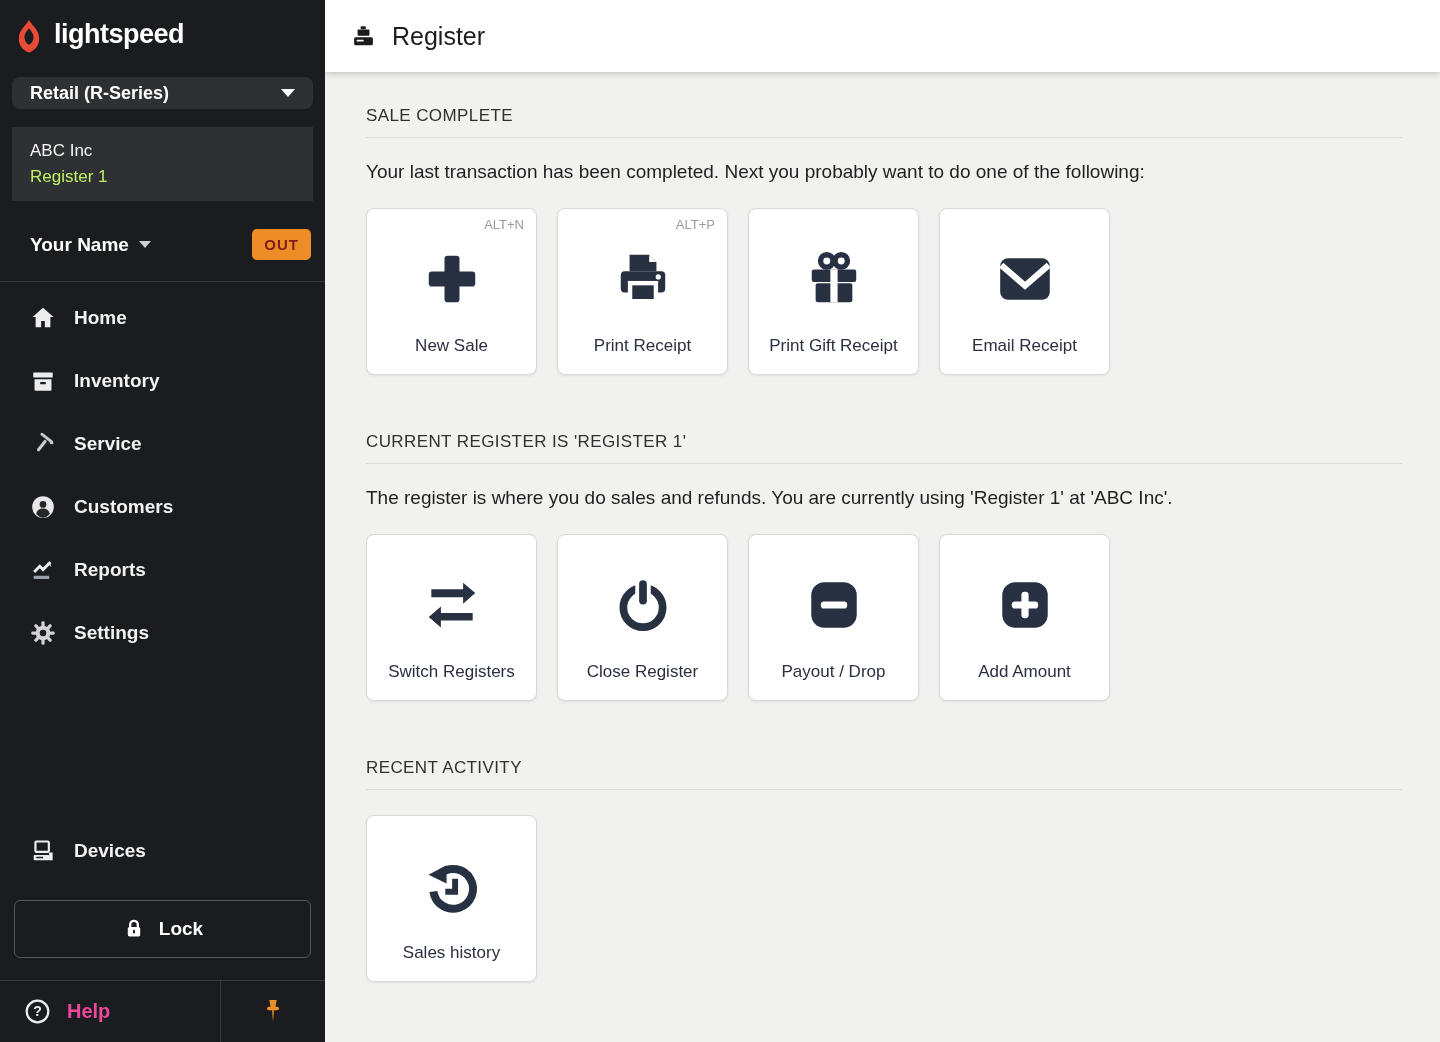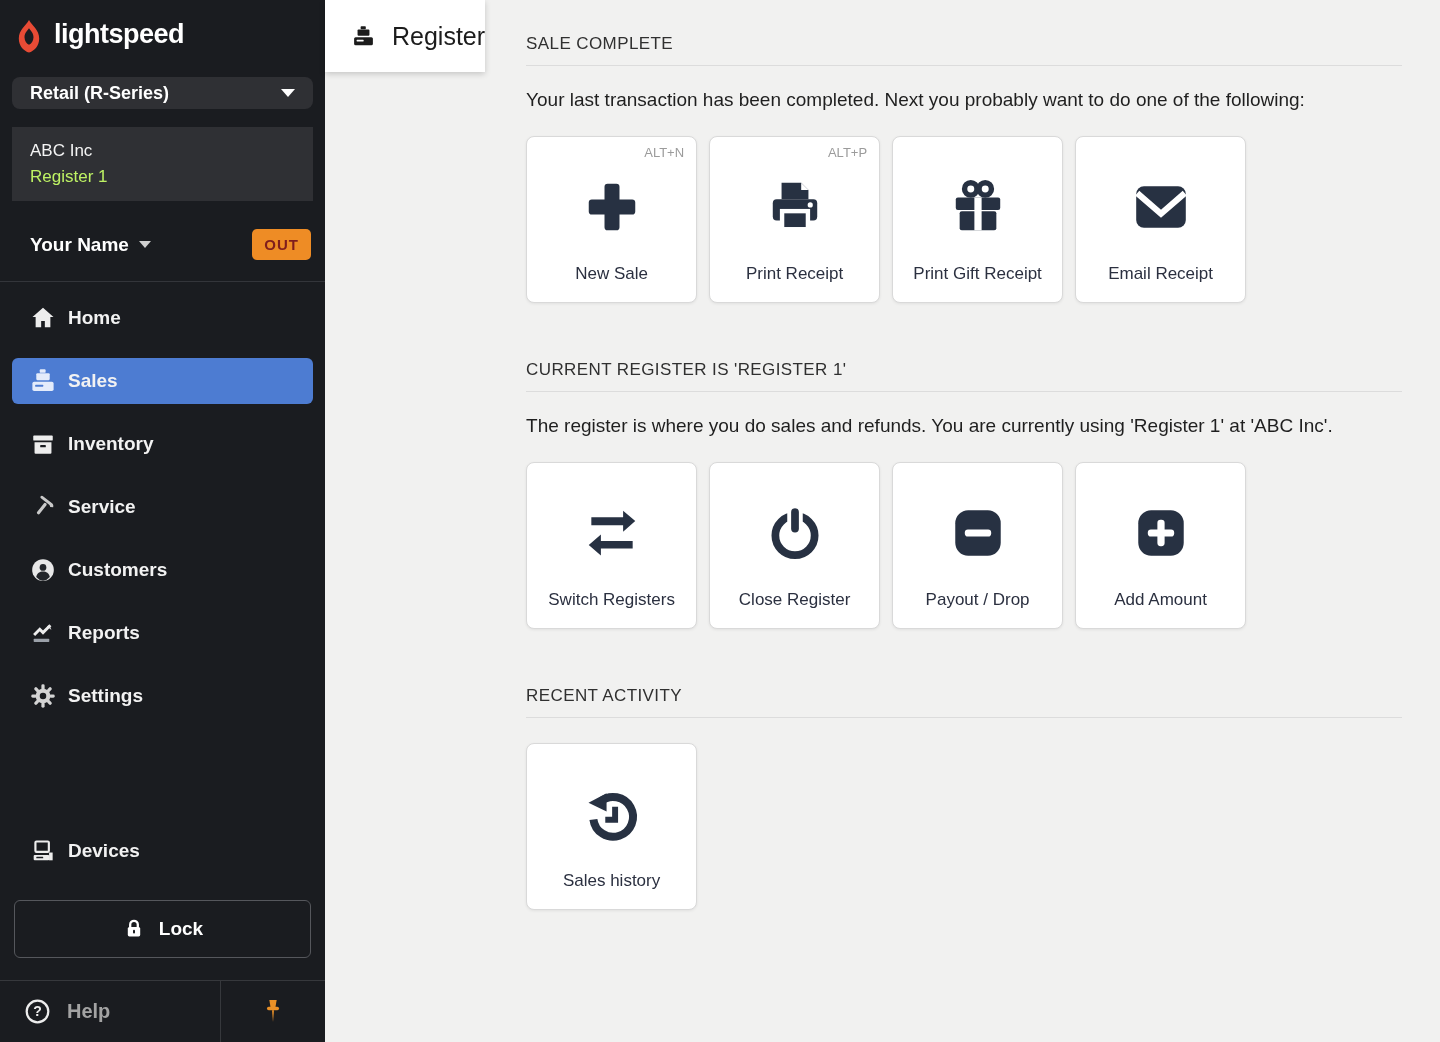--- a/index.html
+++ b/index.html
@@ -15,41 +15,41 @@
   .caret { width:0; height:0; border-left:7px solid transparent; border-right:7px solid transparent; border-top:8px solid #fff; }
   .caret.small { border-left-width:6px; border-right-width:6px; border-top-width:7px; border-top-color:#cfcfcf; }
   .account-box { margin:18px 12px 0 12px; background:#2f3034; border-radius:0; padding:11px 18px 12px 18px; }
   .account-company { font-size:17px; color:#f4f4f4; line-height:1.5; }
   .account-register { font-size:17px; font-weight:400; color:#bef264; line-height:1.5; }
   .user-row { margin:28px 14px 0 30px; display:flex; align-items:center; }
   .user-name { font-size:19px; font-weight:700; color:#fff; margin-right:10px; }
   .out-badge { margin-left:auto; background:#ee8c25; color:#7f1d1d; font-size:15px; font-weight:700; letter-spacing:1px; border-radius:5px; padding:7px 12px; }
   .side-divider { border-top:1px solid #33353a; margin-top:21px; }
   .nav { padding-top:13px; }
-  .nav-item { height:46px; margin:0 12px 17px 12px; border-radius:6px; display:flex; align-items:center; padding-left:18px; gap:12px; cursor:pointer; }
+  .nav-item { height:46px; margin:0 12px 17px 12px; border-radius:6px; display:flex; align-items:center; padding-left:18px; gap:18px; cursor:pointer; }
   .nav-item.active { background:#4d7cd2; }
   .nav-label { font-size:19px; font-weight:600; color:#f2f2f2; }
   .nav-icon { width:26px; height:26px; display:block; }
   .devices-item { margin-top:auto; }
   .lock-button { margin:9px 14px 0 14px; height:58px; border:1px solid #55575c; border-radius:6px; display:flex; align-items:center; justify-content:center; gap:13px; cursor:pointer; }
   .lock-label { font-size:19px; font-weight:600; color:#fff; }
   .bottom-bar { margin-top:22px; height:62px; border-top:1px solid #36383c; display:flex; }
   .help-cell { flex:1; display:flex; align-items:center; gap:16px; padding-left:24px; cursor:pointer; }
-  .help-label { font-size:20px; font-weight:700; color:#a3a3a3; }
+  .help-label { font-size:20px; font-weight:700; color:#ec4899; }
   .pin-cell { width:105px; border-left:1px solid #36383c; display:flex; align-items:center; justify-content:center; cursor:pointer; }
 
   
-  .main { flex:1; display:flex; flex-direction:row; height:1042px;justify-content:flex-end; }
+  .main { flex:1; display:flex; flex-direction:column; height:1042px;justify-content:flex-end; }
   .main-header { height:72px; background:#fff; display:flex; align-items:center; gap:17px; padding-left:27px; box-shadow:0 2px 6px rgba(0,0,0,0.18); position:relative; z-index:2; }
   .main-title { font-size:25px; font-weight:500; color:#1c1c1c; }
   .content { flex:1; padding:34px 38px 0 41px; overflow:hidden; }
   .section { margin-bottom:57px; }
   .section-title { font-size:17px; color:#303030; letter-spacing:0.4px; padding-bottom:11px; border-bottom:1px solid #dcdcdc; }
   .section-desc { font-size:19px; color:#1f1f1f; margin-top:23px; }
-  .card-row { display:flex; gap:12px; margin-top:25px; }
+  .card-row { display:flex; gap:20px; margin-top:25px; }
   .card { width:171px; height:167px; background:#fff; border:1px solid #d9d9d9; border-radius:8px; box-shadow:0 1px 3px rgba(0,0,0,0.07); position:relative; display:flex; flex-direction:column; align-items:center; cursor:pointer; }
   .card-shortcut { position:absolute; top:8px; right:12px; font-size:13px; color:#9b9b9b; }
   .card-icon-box { flex:1; display:flex; align-items:center; justify-content:center; padding-top:14px; }
   .card-icon { width:62px; height:62px; display:block; }
   .card-label { font-size:17px; color:#2b3040; text-align:center; line-height:1.3; margin-bottom:17px; padding:0 18px; }
   .navy { fill:#273142; }
   .hdr-icon { width:23px; height:23px; }
 </style>
 </head>
 <body>
@@ -85,31 +85,20 @@
 
   <div class="nav">
 
     <div class="nav-item">
       <svg class="nav-icon" viewBox="0 0 24 24">
           <path fill="#ededed" d="M12 2.6 2.3 11h2.9v9.6h5.1v-5.9h3.4v5.9h5.1V11h2.9L12 2.6z"></path>
         </svg>
       <span class="nav-label">Home</span>
     </div>
 
-    <div class="nav-item active">
-      <svg class="nav-icon" viewBox="0 0 24 24">
-        <g fill="#e4ecfb">
-            <rect x="9" y="1.2" width="5.4" height="3.2" rx="0.8"></rect>
-            <rect x="5.8" y="4.8" width="12.4" height="6.4" rx="1"></rect>
-            <rect x="2.2" y="12.8" width="19.6" height="8.4" rx="1.6"></rect>
-          </g>
-        <rect x="4.8" y="15.4" width="7.4" height="1.9" rx="0.5" fill="#4d7cd2"></rect>
-      </svg>
-      <span class="nav-label">Sales</span>
-    </div>
 
     <div class="nav-item">
       <svg class="nav-icon" viewBox="0 0 24 24">
         <g fill="#ededed">
             <rect x="3" y="4.2" width="18" height="4.6" rx="0.8"></rect>
             <path d="M4.2 10.3h15.6V20a1 1 0 0 1-1 1H5.2a1 1 0 0 1-1-1v-9.7z"></path>
           </g>
         <rect x="9.4" y="13" width="5.2" height="2.1" rx="0.5" fill="#1a1c20"></rect>
       </svg>
       <span class="nav-label">Inventory</span>

